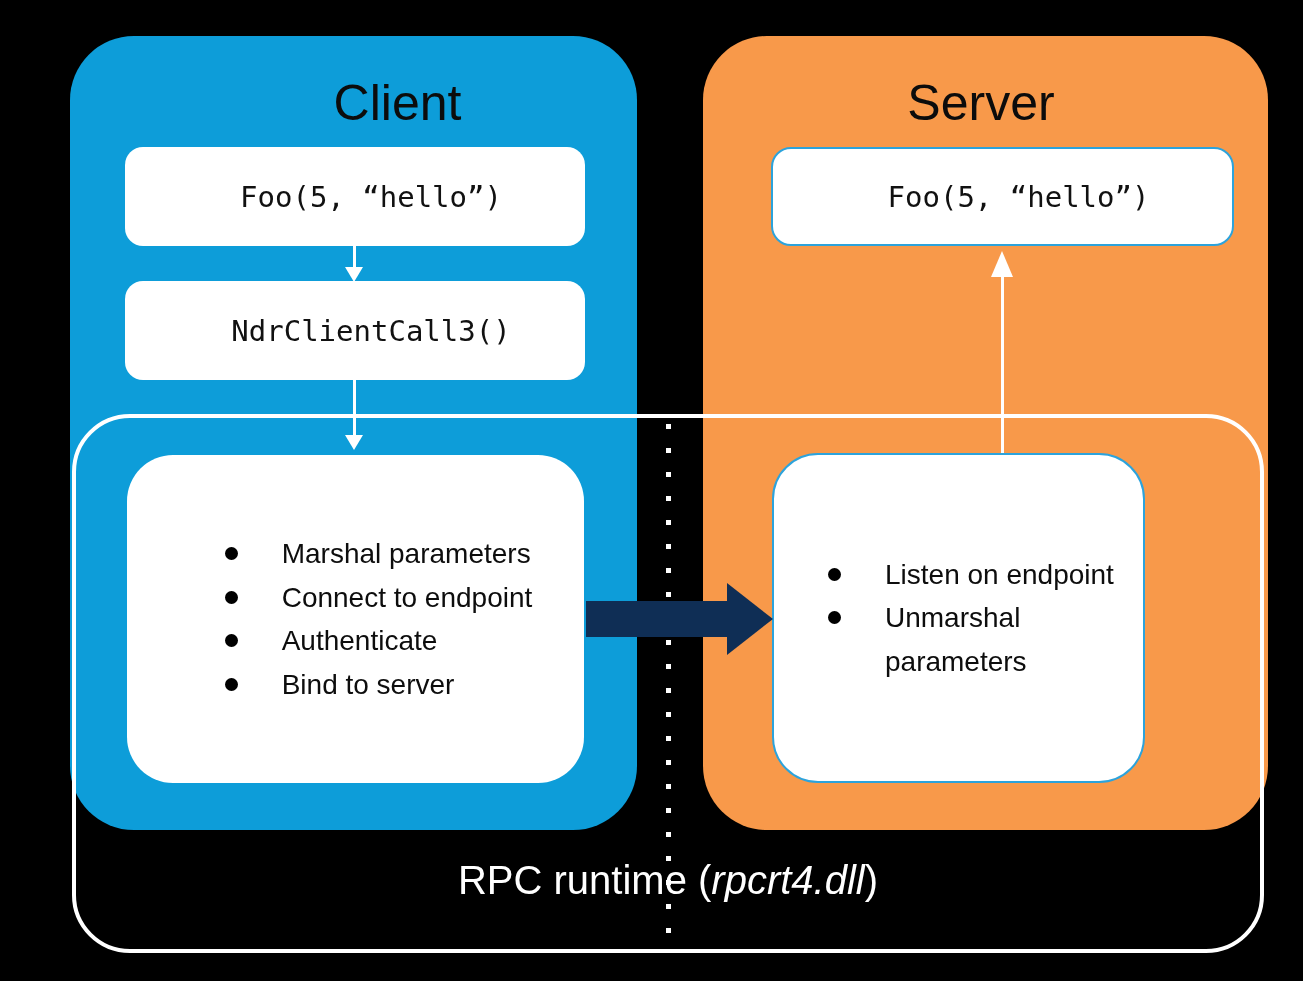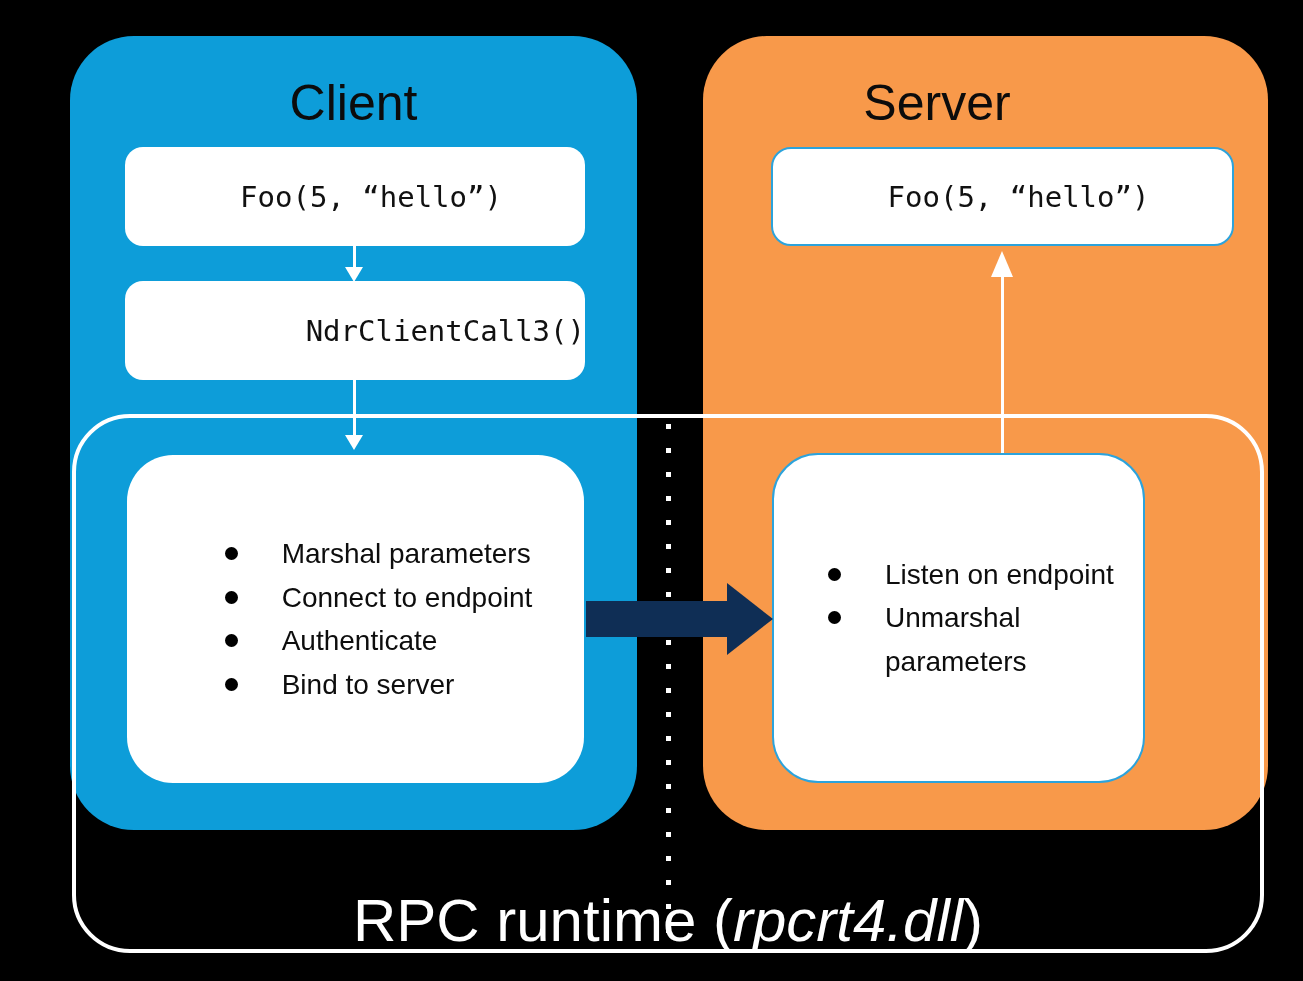--- a/index.html
+++ b/index.html
@@ -6,37 +6,37 @@
   .stage{
     position:relative;width:1303px;height:981px;overflow:hidden;
     background:var(--background,#000);
     font-family:"Liberation Sans","DejaVu Sans",sans-serif;
   }
   .panel{position:absolute;top:36px;height:794px;border-radius:64px;}
   .panel.client{left:70px;width:567px;background:var(--client-panel);}
   .panel.server{left:703px;width:565px;background:var(--server-panel);}
   .panel-title{
     position:absolute;top:72px;height:62px;line-height:62px;
-    text-align:center;font-size:50px;color:var(--text-dark);
+    text-align:center;font-size:50px;color:var(--text-dark);padding-left:44px;
   }
   .panel-title.client{left:70px;width:567px;}
   .panel-title.server{left:703px;width:468px;}
 
   .white-box{
     position:absolute;background:var(--box-fill);
     display:flex;align-items:center;justify-content:center;
     box-sizing:border-box;
   }
   .code-box{
     border-radius:18px;
     font-family:"DejaVu Sans Mono","Liberation Mono",monospace;
     font-size:29px;color:#111;padding-left:32px;
   }
   .client-foo{left:125px;top:147px;width:460px;height:99px;}
-  .client-ndr{left:125px;top:281px;width:460px;height:99px;justify-content:flex-end;}
+  .client-ndr{left:125px;top:281px;width:460px;height:99px;}
   .server-foo{left:771px;top:147px;width:463px;height:99px;border:2px solid var(--box-border);border-radius:20px;}
 
   .steps-box{border-radius:46px;}
   .client-steps{left:127px;top:455px;width:457px;height:328px;}
   .server-steps{left:772px;top:453px;width:373px;height:330px;border:2px solid var(--box-border);}
 
   ul.steps{list-style:none;margin:0;padding:0;}
   ul.steps li{
     position:relative;padding-left:103px;
     font-size:28px;line-height:43.5px;color:#0d0d0d;
@@ -72,23 +72,22 @@
   
   .transfer-body{position:absolute;left:586px;top:601px;width:141px;height:36px;background:var(--transfer-arrow);}
   .transfer-head{
     position:absolute;left:727px;top:583px;width:0;height:0;
     border-top:36px solid transparent;border-bottom:36px solid transparent;
     border-left:46px solid var(--transfer-arrow);
   }
   
   .rpc-label{
     position:absolute;left:72px;top:858px;width:1192px;
-    text-align:center;font-size:60px;color:var(--text-light);
+    text-align:center;font-size:40px;color:var(--text-light);
     white-space:nowrap;
-    margin-top:28px;
   }
   .rpc-label .module{font-style:italic;}
 </style>
 </head>
 <body>
 
 <div class="stage" style="--background: #000000; --client-panel: #0d9dd9; --server-panel: #f8994a; --box-fill: #ffffff; --box-border: #2ca3dc; --transfer-arrow: #0f2e55; --flow-arrow: #ffffff; --outline: #ffffff; --text-dark: #0c0c0c; --text-light: #ffffff;">
 
   <div class="panel client"></div>
   <div class="panel server"></div>

